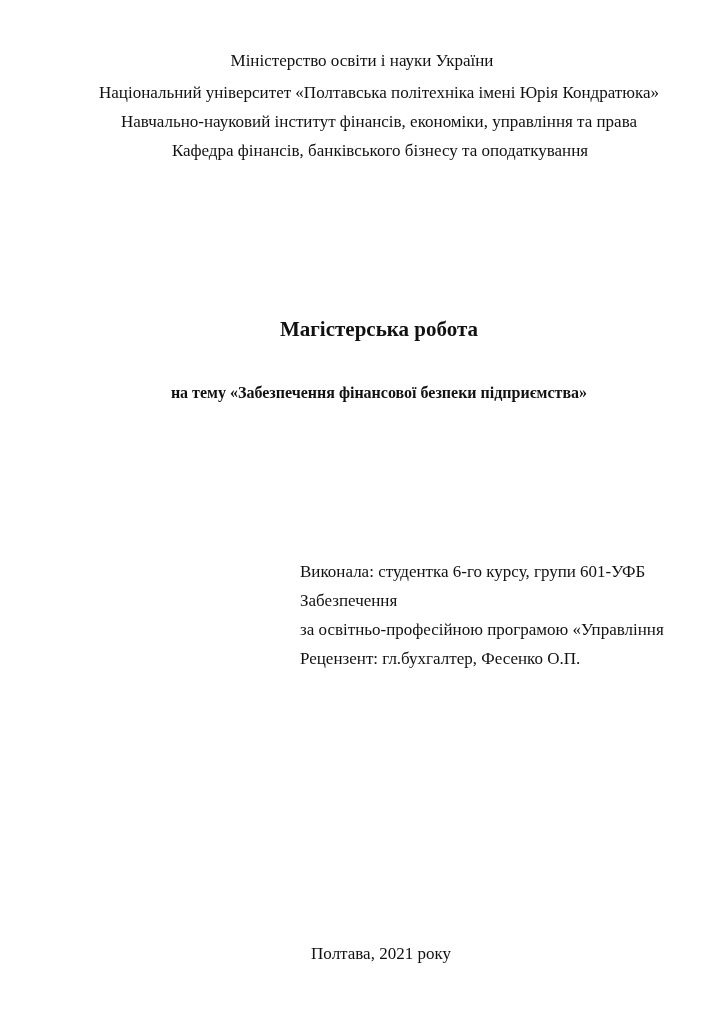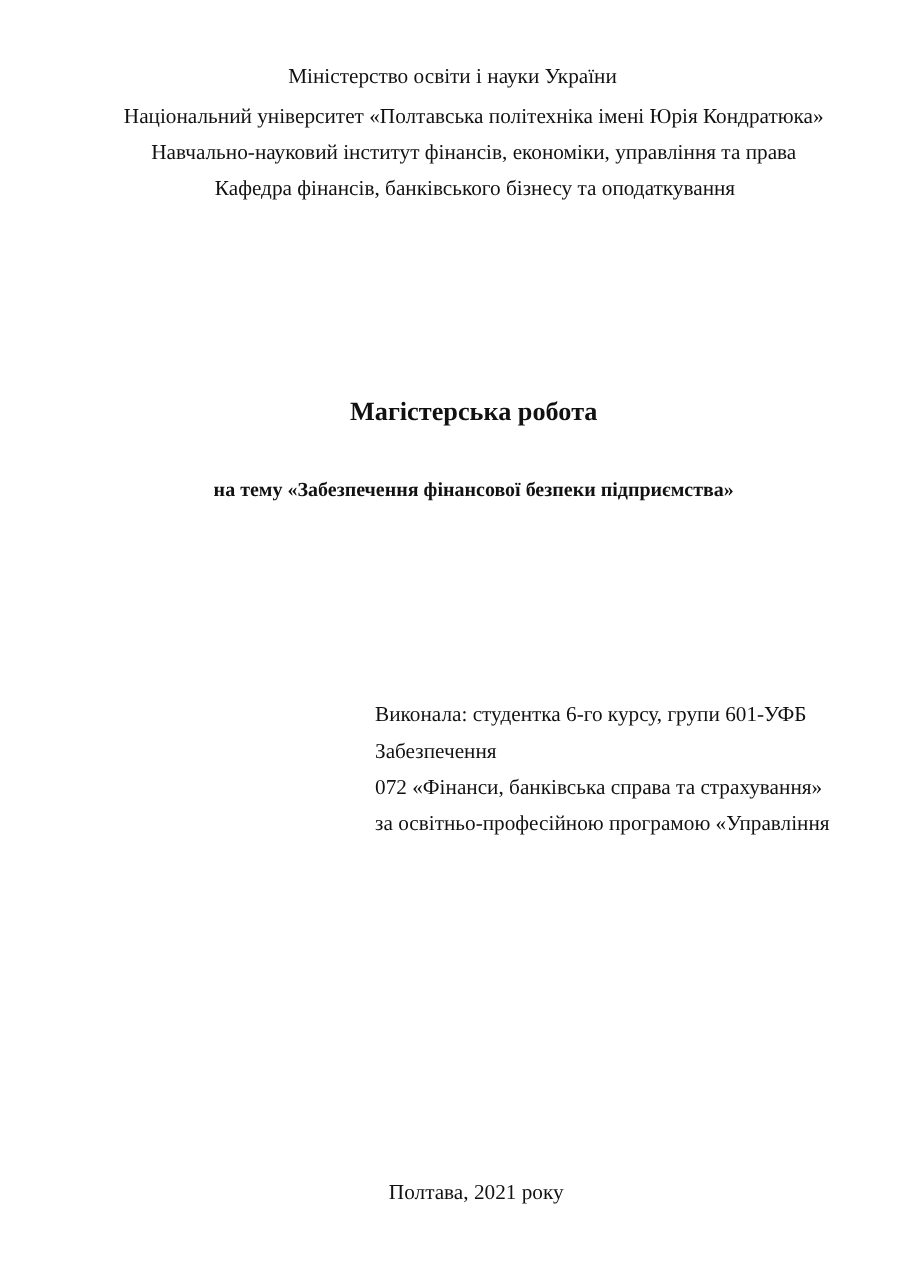--- a/index.html
+++ b/index.html
@@ -86,19 +86,19 @@
   <div class="header-line" style="top:112px; width:758px;">Навчально-науковий інститут фінансів, економіки, управління та права</div>
   <div class="header-line" style="top:141px; width:760px;">Кафедра фінансів, банківського бізнесу та оподаткування</div>
 
   <div class="title">Магістерська робота</div>
 
   <div class="topic">на тему «Забезпечення фінансової безпеки підприємства»</div>
 
   <div class="info-block">
     <div class="info-line">Виконала: студентка 6-го курсу, групи 601-УФБ</div>
     <div class="info-line">Забезпечення</div>
-    <div class="info-line">072 «Фінанси, банківська справа та страхування»</div>
     <div class="info-line">за освітньо-професійною програмою «Управління</div>
+    <div class="info-line">Рецензент: гл.бухгалтер, Фесенко О.П.</div>
   </div>
 
   <div class="footer">Полтава, 2021 року</div>
 
 </div>
 
 </body></html>

